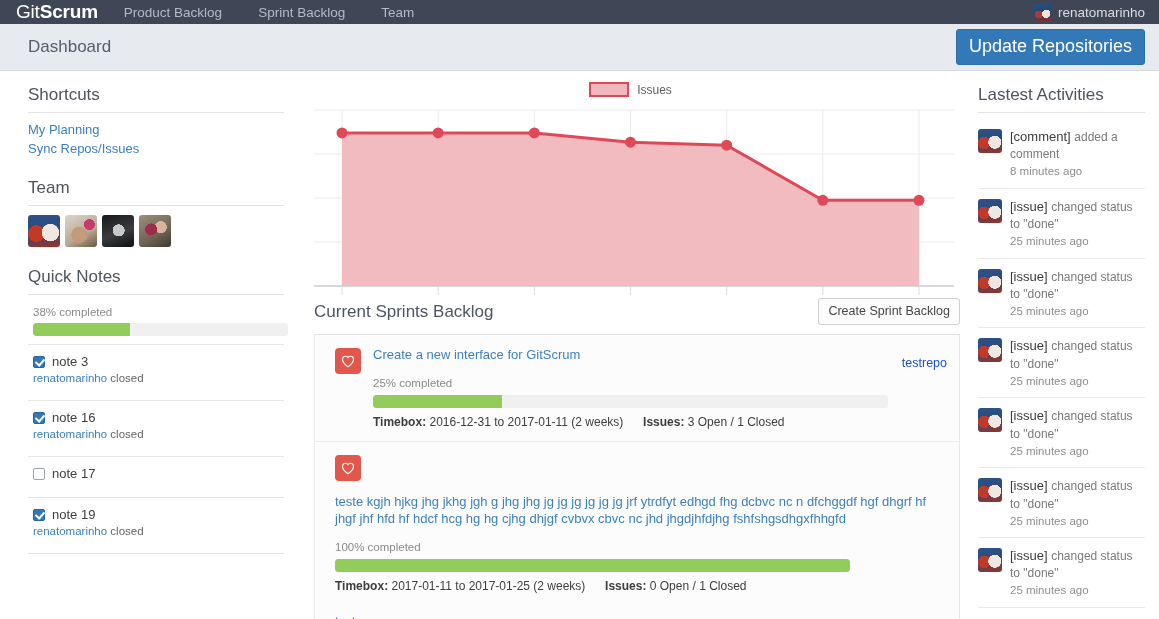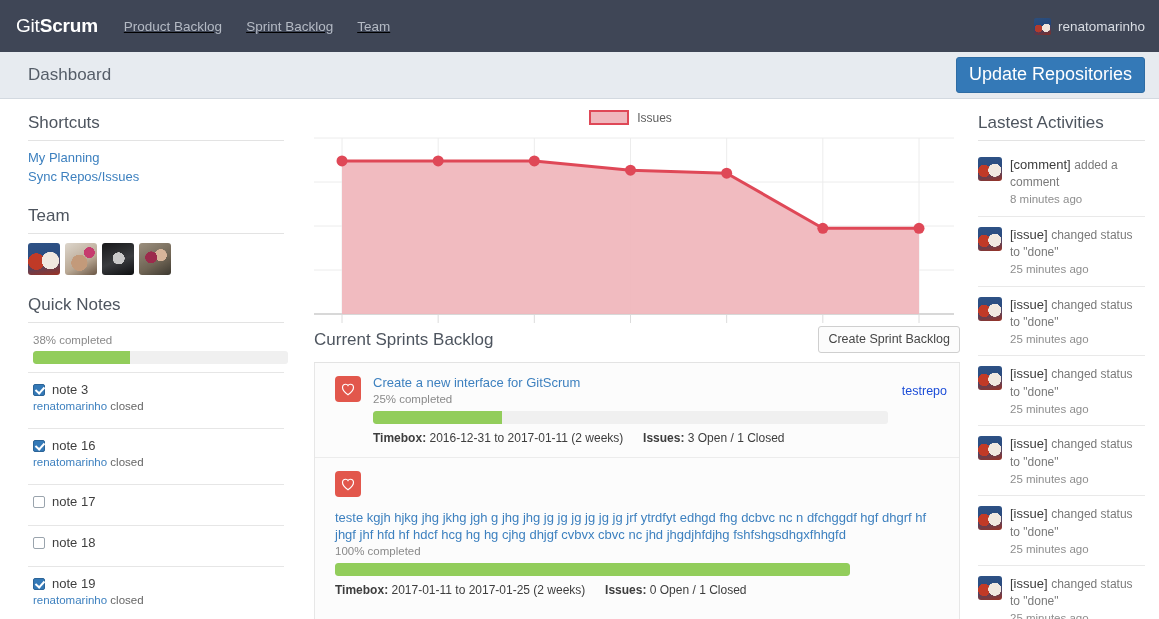--- a/index.html
+++ b/index.html
@@ -6,37 +6,37 @@
   html, body {
     margin: 0; padding: 0;
     width: 1159px; height: 619px;
     background: #ffffff;
     font-family: "Liberation Sans", sans-serif;
     overflow: hidden;
   }
 
   
   .navbar {
-    height: 52px;
+    height: 24px;
     background: #3f4656;
     display: flex;
     align-items: center;
     padding: 0 16px;
     position: relative;
   }
   .brand {
     color: #ffffff;
     font-size: 19px;
     letter-spacing: -0.2px;
     margin-right: 26px;
     white-space: nowrap;
   }
   .brand .light { font-weight: 400; }
   .brand .bold { font-weight: 700; }
-  .nav-links { display: flex; align-items: center; gap: 24px; text-decoration: underline; }
+  .nav-links { display: flex; align-items: center; gap: 36px; }
   .nav-link {
     color: #b4bac4;
     font-size: 13.5px;
     text-decoration: none;
     white-space: nowrap;
   }
   .nav-right {
     position: absolute;
     right: 14px;
     display: flex;
@@ -254,21 +254,21 @@
     cursor: pointer;
   }
   .sprint-body { flex: 1 1 auto; min-width: 0; }
   .sprint-link {
     color: #3d80bf;
     font-size: 13px;
     text-decoration: none;
     line-height: 1.32;
     display: block;
   }
-  .sprint-pct { font-size: 11.5px; color: #8a8a8a; margin-top: 2px; }
+  .sprint-pct { font-size: 11.5px; color: #8a8a8a; margin-top: 14px; }
   .sprint-progress-outer {
     height: 13px;
     background: #f0f0f0;
     border-radius: 3px;
     overflow: hidden;
     margin: 6px 0 7px 0;
     max-width: 515px;
   }
   .sprint-meta {
     font-size: 12px;
@@ -384,26 +384,20 @@
       </div>
     </div>
 
     <div class="note">
       <div class="note-head">
         <span class="cb"></span>
         <span class="note-label">note 17</span>
       </div>
     </div>
 
-    <div class="note">
-      <div class="note-head">
-        <span class="cb"></span>
-        <span class="note-label">note 18</span>
-      </div>
-    </div>
 
     <div class="note">
       <div class="note-head">
         <span class="cb checked"></span>
         <span class="note-label">note 19</span>
       </div>
       <div class="note-meta">
         <a href="#">renatomarinho</a>
         <span>closed</span>
       </div>

